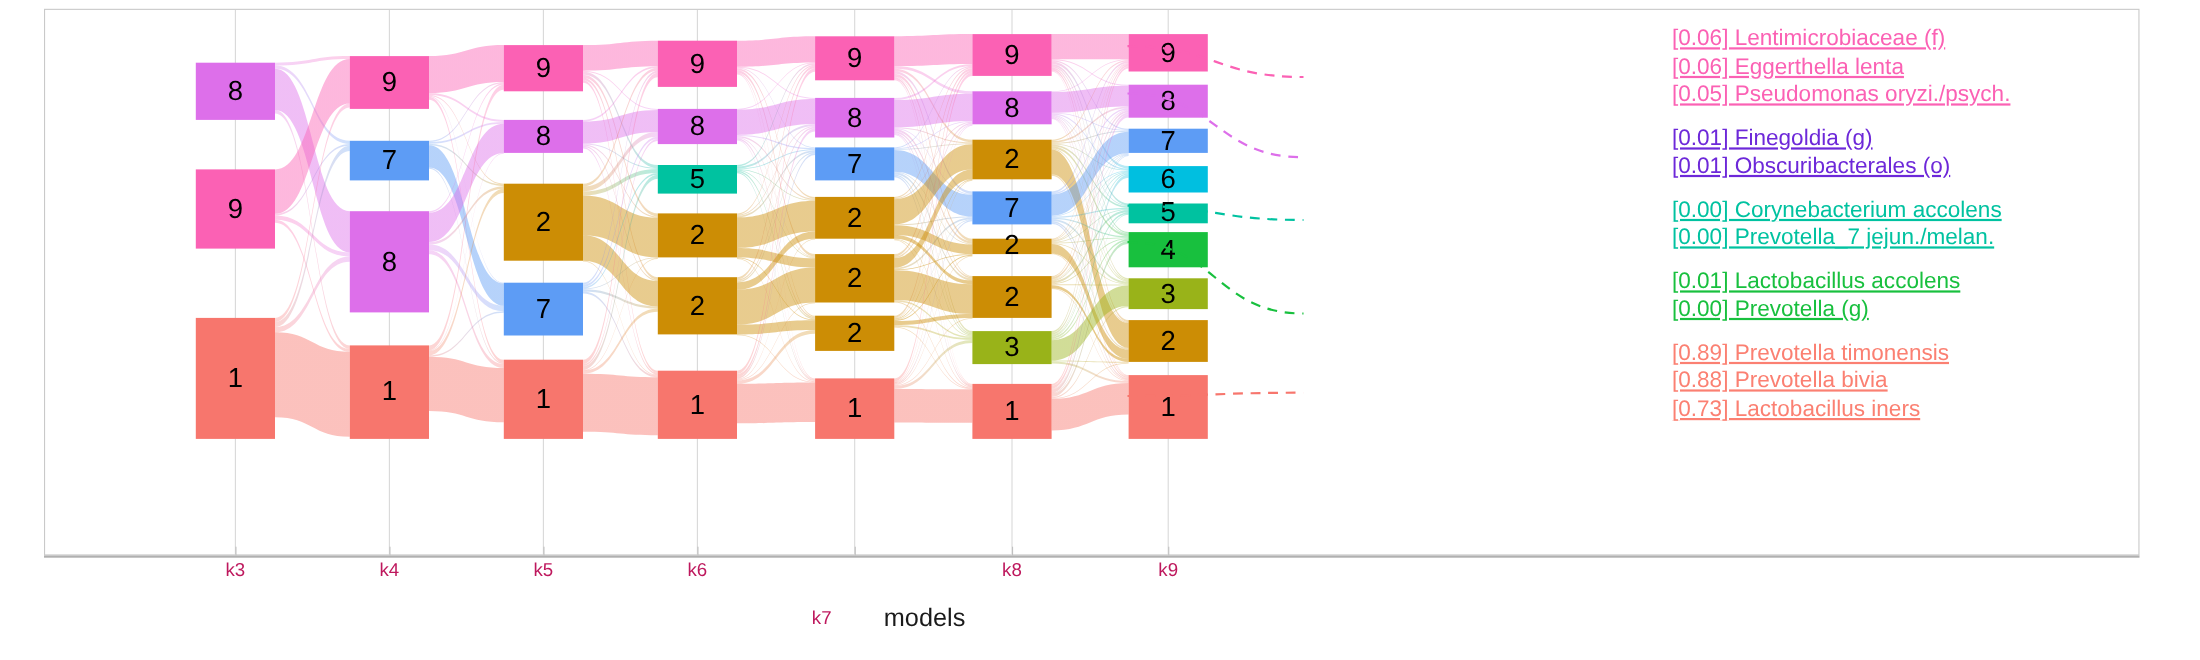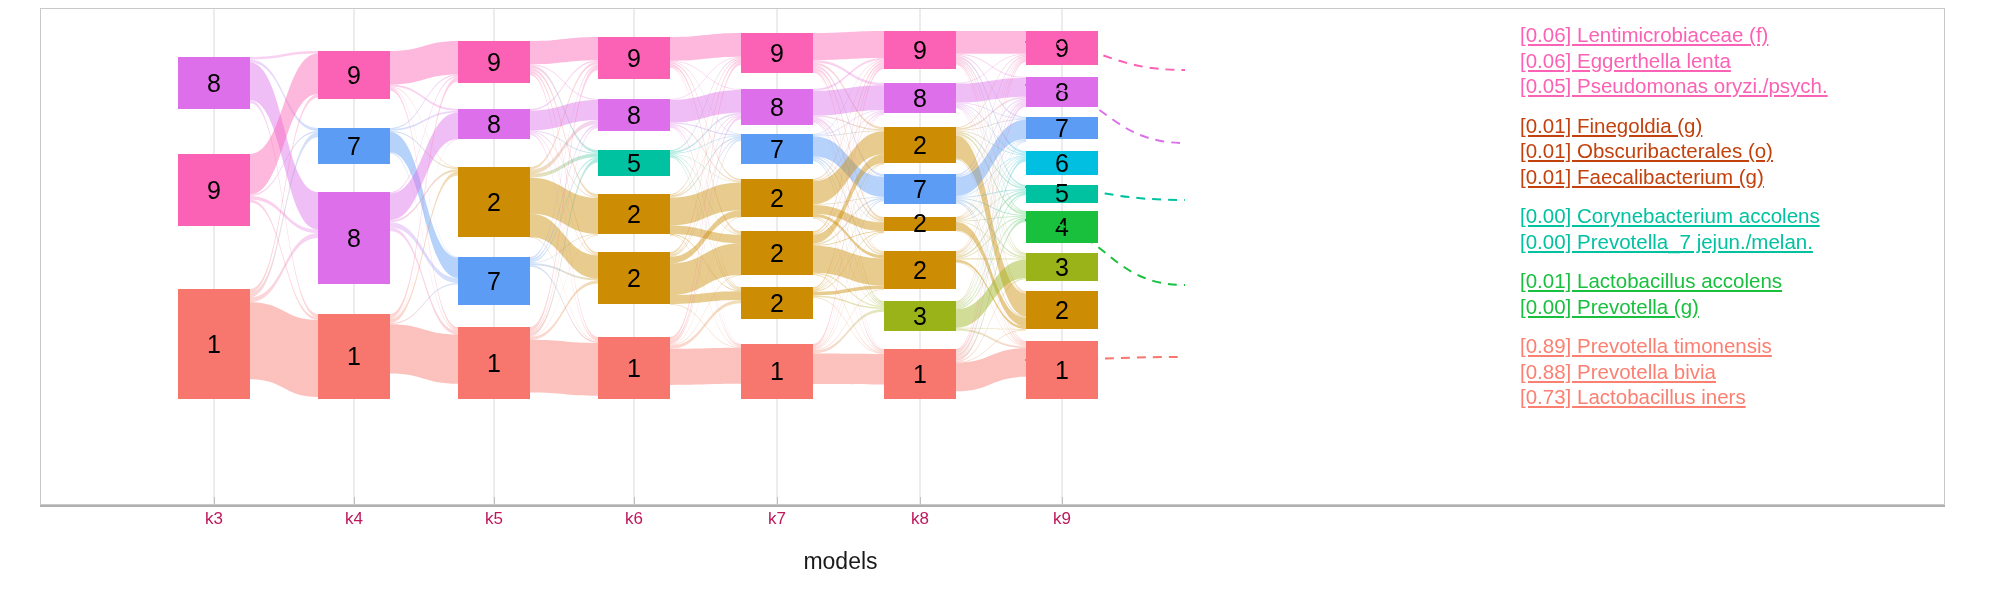--- a/index.html
+++ b/index.html
@@ -25,21 +25,21 @@
   .tick{position:absolute;top:509px;width:60px;text-align:center;font-size:17px;color:#be185d;}
   .ticknotch{position:absolute;width:1px;height:8px;background:#c0c0c0;top:497px;}
   .axistitle{position:absolute;top:548px;width:1681px;text-align:center;font-size:23px;color:#1a1a1a;}
 
   
   .legend{position:absolute;left:1520px;top:22px;width:470px;}
   .legend .grp{margin-bottom:14px;}
   .legend .row{font-size:20.5px;line-height:25.5px;white-space:nowrap;text-decoration:underline;}
 
   .lg-pink{color:#fb61b4;}
-  .lg-purple{color:#c2410c;}
+  .lg-purple{color:#6d28d9;}
   .lg-teal{color:#00c2a0;}
   .lg-green{color:#18c03e;}
   .lg-red{color:#fb8072;}
 
   
   svg.connectors{position:absolute;left:0;top:0;width:2000px;height:600px;overflow:visible;pointer-events:none;}
 </style>
 </head>
 <body>
 
@@ -1354,36 +1354,35 @@
       <path d="M1025,220 C1105,220 1105,285 1185,285" stroke="#18c03e" stroke-width="2" fill="none" stroke-dasharray="9,7"></path>
       <path d="M1025,360 C1105,360 1105,357 1185,357" stroke="#f7766d" stroke-width="2" fill="none" stroke-dasharray="9,7"></path>
     </svg>
 
   <div class="axisline"></div>
   <div id="ticks-layer">
       <div class="tick" style="left: 184px;">k3</div>
       <div class="tick" style="left: 324px;">k4</div>
       <div class="tick" style="left: 464px;">k5</div>
       <div class="tick" style="left: 604px;">k6</div>
-      <div class="tick" style="left: 747px;">k7</div>
+      <div class="tick" style="left: 717px; margin-top: 43px;">k7</div>
       <div class="tick" style="left: 890px;">k8</div>
       <div class="tick" style="left: 1032px;">k9</div>
     </div>
   <div class="axistitle">models</div>
 
   <div class="legend" id="legend">
       <div class="grp">
         <div class="row lg-pink">[0.06] Lentimicrobiaceae (f)</div>
         <div class="row lg-pink">[0.06] Eggerthella lenta</div>
         <div class="row lg-pink">[0.05] Pseudomonas oryzi./psych.</div>
       </div>
       <div class="grp">
         <div class="row lg-purple">[0.01] Finegoldia (g)</div>
         <div class="row lg-purple">[0.01] Obscuribacterales (o)</div>
-        <div class="row lg-purple">[0.01] Faecalibacterium (g)</div>
       </div>
       <div class="grp">
         <div class="row lg-teal">[0.00] Corynebacterium accolens</div>
         <div class="row lg-teal">[0.00] Prevotella_7 jejun./melan.</div>
       </div>
       <div class="grp">
         <div class="row lg-green">[0.01] Lactobacillus accolens</div>
         <div class="row lg-green">[0.00] Prevotella (g)</div>
       </div>
       <div class="grp">

